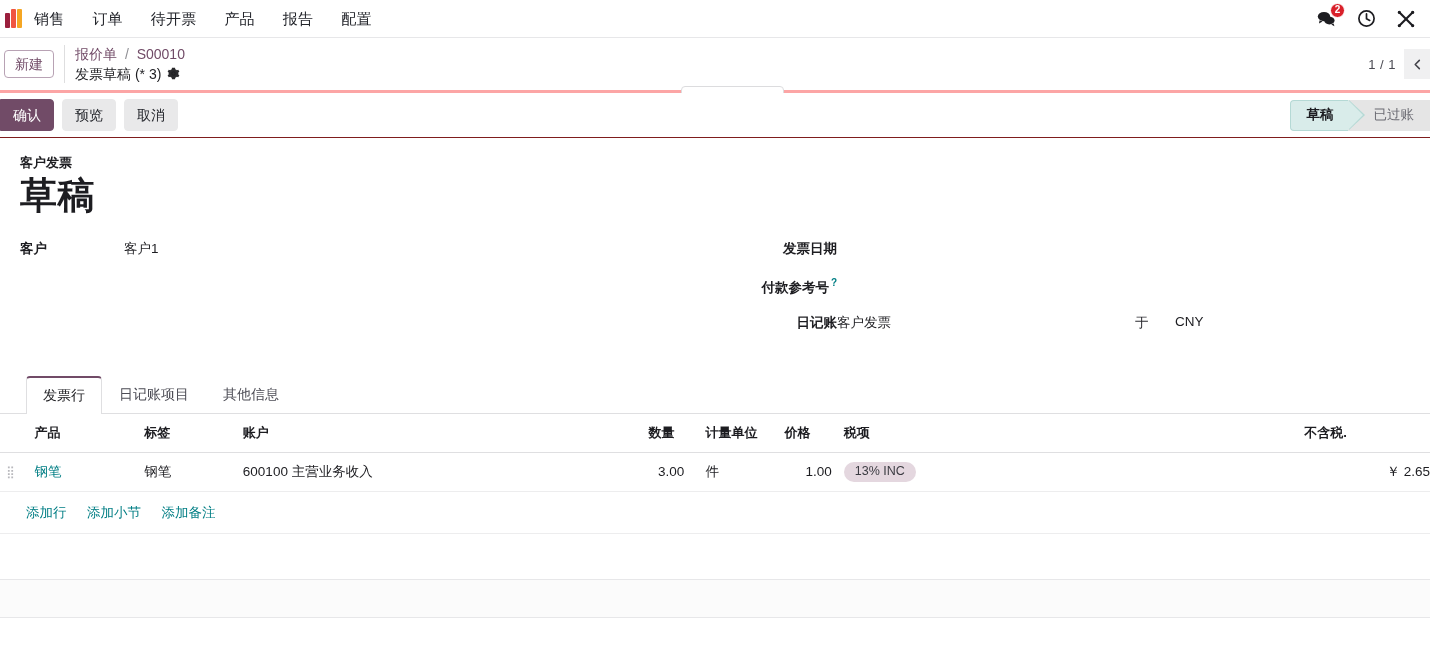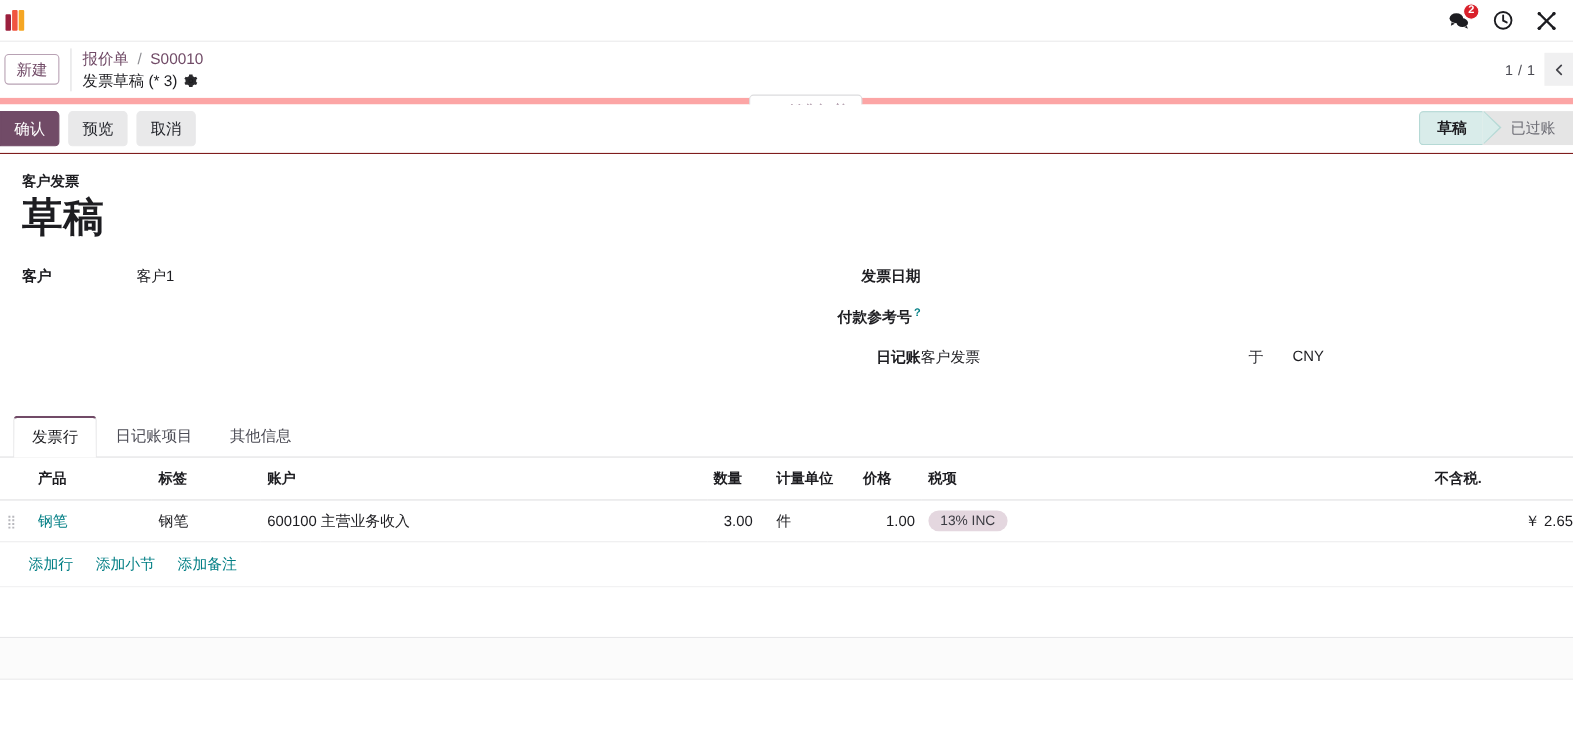--- a/index.html
+++ b/index.html
@@ -73,21 +73,21 @@
     min-width: 15px; height: 15px;
     border-radius: 8px;
     display: flex; align-items: center; justify-content: center;
     padding: 0 3px;
     border: 1.5px solid #fff;
   }
 
   
   .control-panel {
     background: #ffffff;
-    border-bottom: 6px solid #fca5a5;
+    border-bottom: 3px solid #fca5a5;
     min-height: 55px;
     display: flex;
     align-items: center;
     padding: 6px 0 6px 0;
     position: relative;
   }
   .cp-left { display: flex; align-items: center; padding-left: 4px; }
   .btn-new {
     border: 1px solid #b8a2b4;
     color: #714b67;
@@ -277,21 +277,21 @@
   
   .form-col.right .f-label { width: 104px; flex: 0 0 104px; text-align: right; }
   .r-main { flex: 0 0 298px; }
 
   
   .notebook { margin-top: 26px; }
   .tabs {
     display: flex;
     align-items: flex-start;
     border-bottom: 1px solid #dfdfe1;
-    padding-left: 12px;
+    padding-left: 26px;
   }
   .tab {
     font-size: 14px;
     color: #4c4c55;
     padding: 9px 16px;
     cursor: pointer;
     border: 1px solid transparent;
     border-bottom: 0;
     background: transparent;
     position: relative;
@@ -367,20 +367,28 @@
 
 <div class="app">
 
   <div class="navbar">
     <div class="brand-logo">
       <span class="logo-bars">
         <i class="lb1"></i>
           <i class="lb2"></i>
           <i class="lb3"></i>
       </span>
+    </div>
+    <div class="nav-menu">
+      <div class="nav-item first">销售</div>
+      <div class="nav-item">订单</div>
+      <div class="nav-item">待开票</div>
+      <div class="nav-item">产品</div>
+      <div class="nav-item">报告</div>
+      <div class="nav-item">配置</div>
     </div>
     <div class="nav-right">
       <div class="nav-icon">
         <svg width="20" height="20" viewBox="0 0 20 20" fill="#1d1d21">
           <ellipse cx="8" cy="7.6" rx="6.2" ry="4.6"></ellipse>
           <path d="M3.6 11.2 L3 14.4 L6.6 12.6 Z"></path>
           <ellipse cx="13.4" cy="11.6" rx="5.2" ry="3.9"></ellipse>
           <path d="M17.6 14.6 L18.4 17.2 L15.2 15.6 Z"></path>
         </svg>
         <span class="badge-count">2</span>

